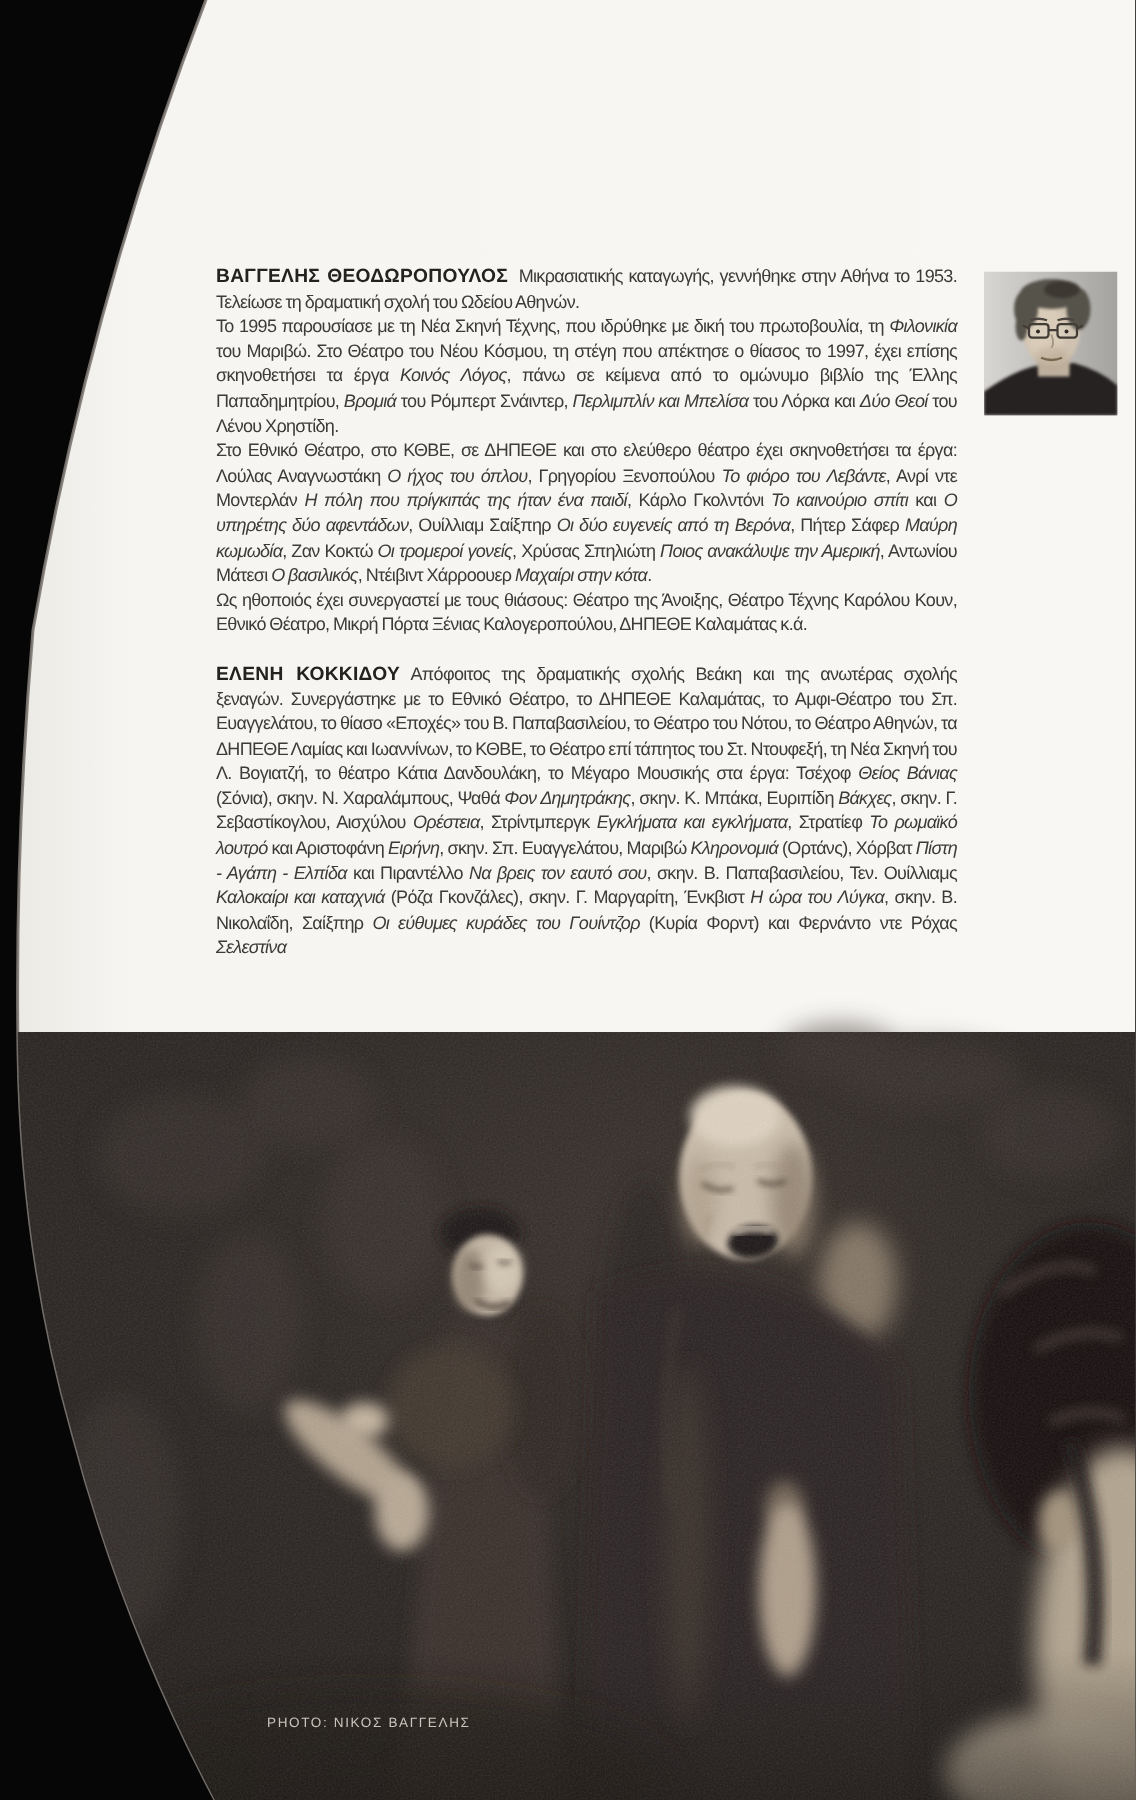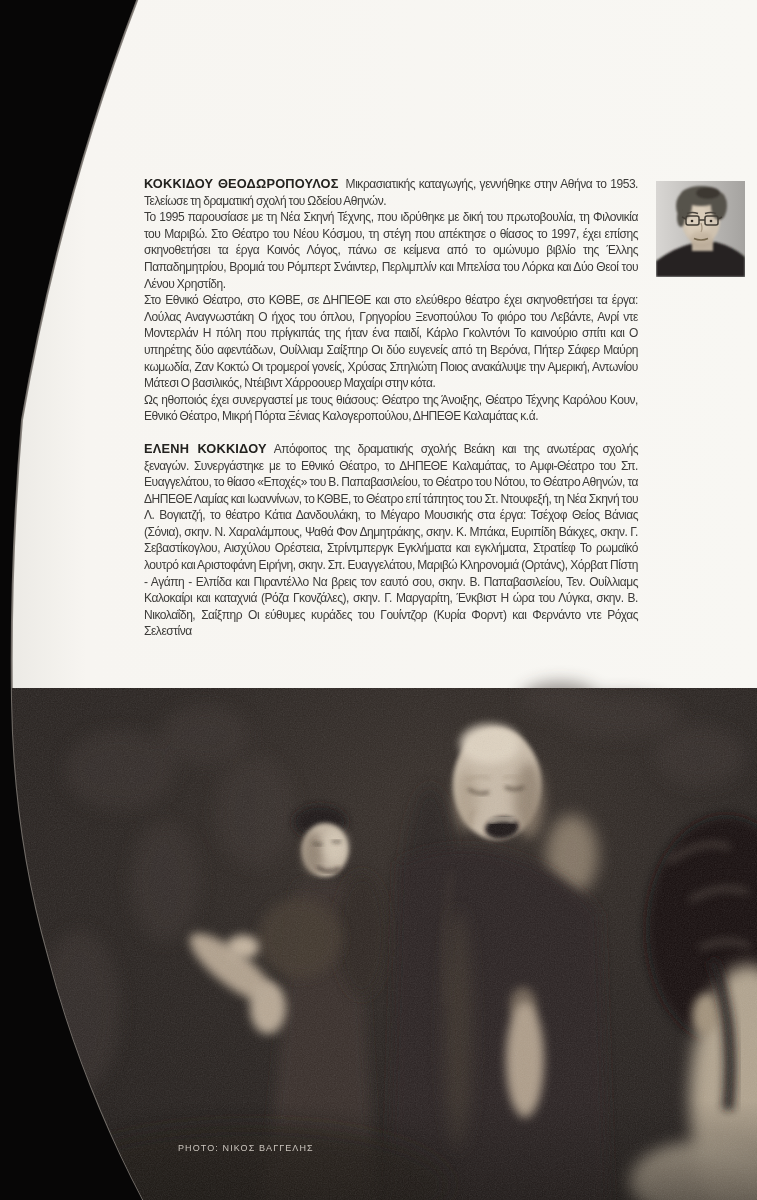--- a/index.html
+++ b/index.html
@@ -3,21 +3,21 @@
 <meta charset="utf-8">
 <style>
   html,body{margin:0;padding:0;background:#060606;}
   .canvas{position:relative;width:757px;height:1200px;overflow:hidden;background:#060606;
           font-family:"Liberation Sans",sans-serif;}
   .backdrop{position:absolute;left:0;top:0;}
   .text-col{position:absolute;left:144px;top:176px;width:494px;color:#3a3a3a;}
   .bio{margin:0 0 16px 0;font-size:12px;line-height:16.6px;letter-spacing:-0.45px;word-spacing:-0.5px;
        text-align:justify;white-space:pre-wrap;color:#3c3b39;}
   .bio-name{font-weight:bold;font-size:12.8px;letter-spacing:0.2px;color:#23221f;margin-right:7px;}
-  .seg-italic{}
+  .seg-italic{font-style:italic;}
   .portrait{position:absolute;left:656px;top:181px;}
   .credit{position:absolute;left:178px;top:1143px;font-size:9px;letter-spacing:1.1px;color:#cbc5bd;}
 </style>
 </head>
 <body>
 
 <div class="canvas">
 
   <svg class="backdrop" width="757" height="1200" viewBox="0 0 757 1200">
     <defs>
@@ -128,21 +128,21 @@
         <ellipse cx="700" cy="1182" rx="70" ry="40" fill="#c0b29c" opacity="0.9" filter="url(#b8)"></ellipse>
       </g>
 
       <ellipse cx="250" cy="1185" rx="200" ry="60" fill="#211c19" opacity="0.7" filter="url(#b10)"></ellipse>
       <rect x="0" y="1100" width="757" height="100" fill="url(#shadeB)"></rect>
       <rect x="0" y="688" width="757" height="512" filter="url(#grainF)" opacity="0.5"></rect>
     </g>
   </svg>
 
   <div class="text-col">
-    <p class="bio"><span class="bio-name">ΚΟΚΚΙΔΟΥ ΘΕΟΔΩΡΟΠΟΥΛΟΣ</span><span><span>Μικρασιατικής καταγωγής, γεννήθηκε στην Αθήνα το 1953. Τελείωσε τη δραματική σχολή του Ωδείου Αθηνών.
+    <p class="bio"><span class="bio-name">ΒΑΓΓΕΛΗΣ ΘΕΟΔΩΡΟΠΟΥΛΟΣ</span><span><span>Μικρασιατικής καταγωγής, γεννήθηκε στην Αθήνα το 1953. Τελείωσε τη δραματική σχολή του Ωδείου Αθηνών.
 Το 1995 παρουσίασε με τη Νέα Σκηνή Τέχνης, που ιδρύθηκε με δική του πρωτοβουλία, τη </span><span class="seg-italic">Φιλονικία</span><span> του Μαριβώ. Στο Θέατρο του Νέου Κόσμου, τη στέγη που απέκτησε ο θίασος το 1997, έχει επίσης σκηνοθετήσει τα έργα </span><span class="seg-italic">Κοινός Λόγος</span><span>, πάνω σε κείμενα από το ομώνυμο βιβλίο της Έλλης Παπαδημητρίου, </span><span class="seg-italic">Βρομιά</span><span> του Ρόμπερτ Σνάιντερ, </span><span class="seg-italic">Περλιμπλίν και Μπελίσα</span><span> του Λόρκα και </span><span class="seg-italic">Δύο Θεοί</span><span> του Λένου Χρηστίδη.
 Στο Εθνικό Θέατρο, στο ΚΘΒΕ, σε ΔΗΠΕΘΕ και στο ελεύθερο θέατρο έχει σκηνοθετήσει τα έργα: Λούλας Αναγνωστάκη </span><span class="seg-italic">Ο ήχος του όπλου</span><span>, Γρηγορίου Ξενοπούλου </span><span class="seg-italic">Το φιόρο του Λεβάντε</span><span>, Ανρί ντε Μοντερλάν </span><span class="seg-italic">Η πόλη που πρίγκιπάς της ήταν ένα παιδί</span><span>, Κάρλο Γκολντόνι </span><span class="seg-italic">Το καινούριο σπίτι</span><span> και </span><span class="seg-italic">Ο υπηρέτης δύο αφεντάδων</span><span>, Ουίλλιαμ Σαίξπηρ </span><span class="seg-italic">Οι δύο ευγενείς από τη Βερόνα</span><span>, Πήτερ Σάφερ </span><span class="seg-italic">Μαύρη κωμωδία</span><span>, Ζαν Κοκτώ </span><span class="seg-italic">Οι τρομεροί γονείς</span><span>, Χρύσας Σπηλιώτη </span><span class="seg-italic">Ποιος ανακάλυψε την Αμερική</span><span>, Αντωνίου Μάτεσι </span><span class="seg-italic">Ο βασιλικός</span><span>, Ντέιβιντ Χάρροουερ </span><span class="seg-italic">Μαχαίρι στην κότα</span><span>.
 Ως ηθοποιός έχει συνεργαστεί με τους θιάσους: Θέατρο της Άνοιξης, Θέατρο Τέχνης Καρόλου Κουν, Εθνικό Θέατρο, Μικρή Πόρτα Ξένιας Καλογεροπούλου, ΔΗΠΕΘΕ Καλαμάτας κ.ά.</span></span></p>
     <p class="bio"><span class="bio-name">ΕΛΕΝΗ ΚΟΚΚΙΔΟΥ</span><span><span>Απόφοιτος της δραματικής σχολής Βεάκη και της ανωτέρας σχολής ξεναγών. Συνεργάστηκε με το Εθνικό Θέατρο, το ΔΗΠΕΘΕ Καλαμάτας, το Αμφι-Θέατρο του Σπ. Ευαγγελάτου, το θίασο «Εποχές» του Β. Παπαβασιλείου, το Θέατρο του Νότου, το Θέατρο Αθηνών, τα ΔΗΠΕΘΕ Λαμίας και Ιωαννίνων, το ΚΘΒΕ, το Θέατρο επί τάπητος του Στ. Ντουφεξή, τη Νέα Σκηνή του Λ. Βογιατζή, το θέατρο Κάτια Δανδουλάκη, το Μέγαρο Μουσικής στα έργα: Τσέχοφ </span><span class="seg-italic">Θείος Βάνιας</span><span> (Σόνια), σκην. Ν. Χαραλάμπους, Ψαθά </span><span class="seg-italic">Φον Δημητράκης</span><span>, σκην. Κ. Μπάκα, Ευριπίδη </span><span class="seg-italic">Βάκχες</span><span>, σκην. Γ. Σεβαστίκογλου, Αισχύλου </span><span class="seg-italic">Ορέστεια</span><span>, Στρίντμπεργκ </span><span class="seg-italic">Εγκλήματα και εγκλήματα</span><span>, Στρατίεφ </span><span class="seg-italic">Το ρωμαϊκό λουτρό</span><span> και Αριστοφάνη </span><span class="seg-italic">Ειρήνη</span><span>, σκην. Σπ. Ευαγγελάτου, Μαριβώ </span><span class="seg-italic">Κληρονομιά</span><span> (Ορτάνς), Χόρβατ </span><span class="seg-italic">Πίστη - Αγάπη - Ελπίδα</span><span> και Πιραντέλλο </span><span class="seg-italic">Να βρεις τον εαυτό σου</span><span>, σκην. Β. Παπαβασιλείου, Τεν. Ουίλλιαμς </span><span class="seg-italic">Καλοκαίρι και καταχνιά</span><span> (Ρόζα Γκονζάλες), σκην. Γ. Μαργαρίτη, Ένκβιστ </span><span class="seg-italic">Η ώρα του Λύγκα</span><span>, σκην. Β. Νικολαΐδη, Σαίξπηρ </span><span class="seg-italic">Οι εύθυμες κυράδες του Γουίντζορ</span><span> (Κυρία Φορντ) και Φερνάντο ντε Ρόχας </span><span class="seg-italic">Σελεστίνα</span></span></p>
   </div>
 
   <svg class="portrait" width="89" height="96" viewBox="0 0 89 96">
     <defs>
       <linearGradient id="pbg" x1="0" y1="0" x2="1" y2="0">
         <stop offset="0" stop-color="#d8d6d3"></stop>

